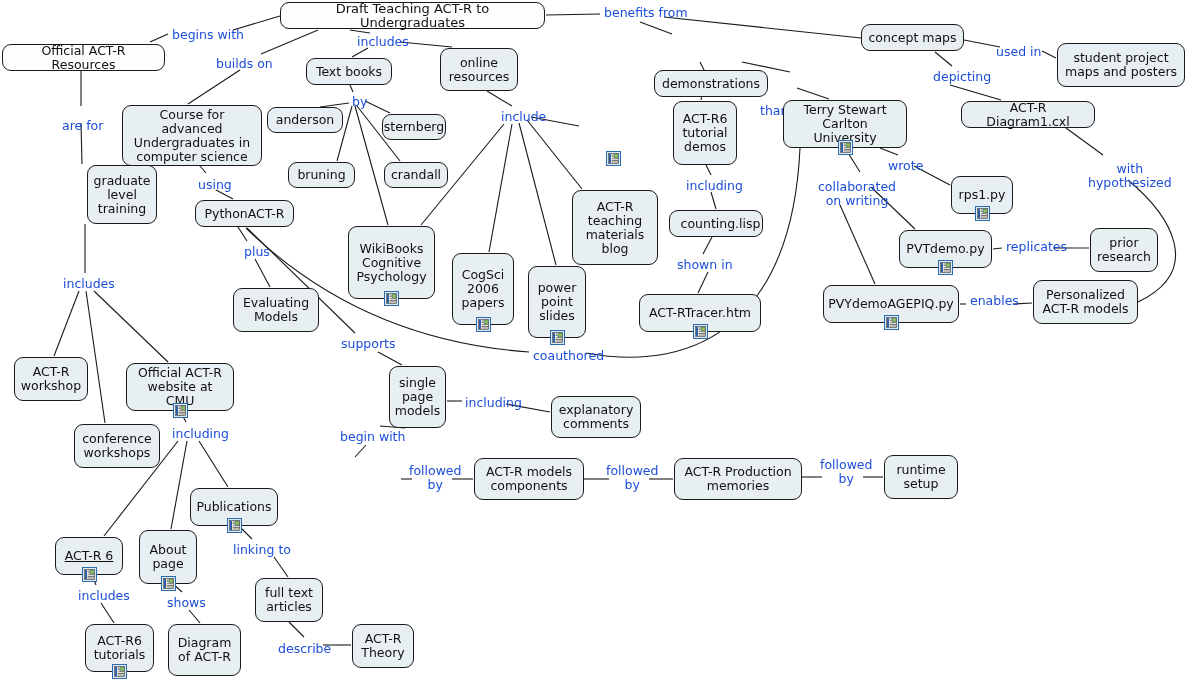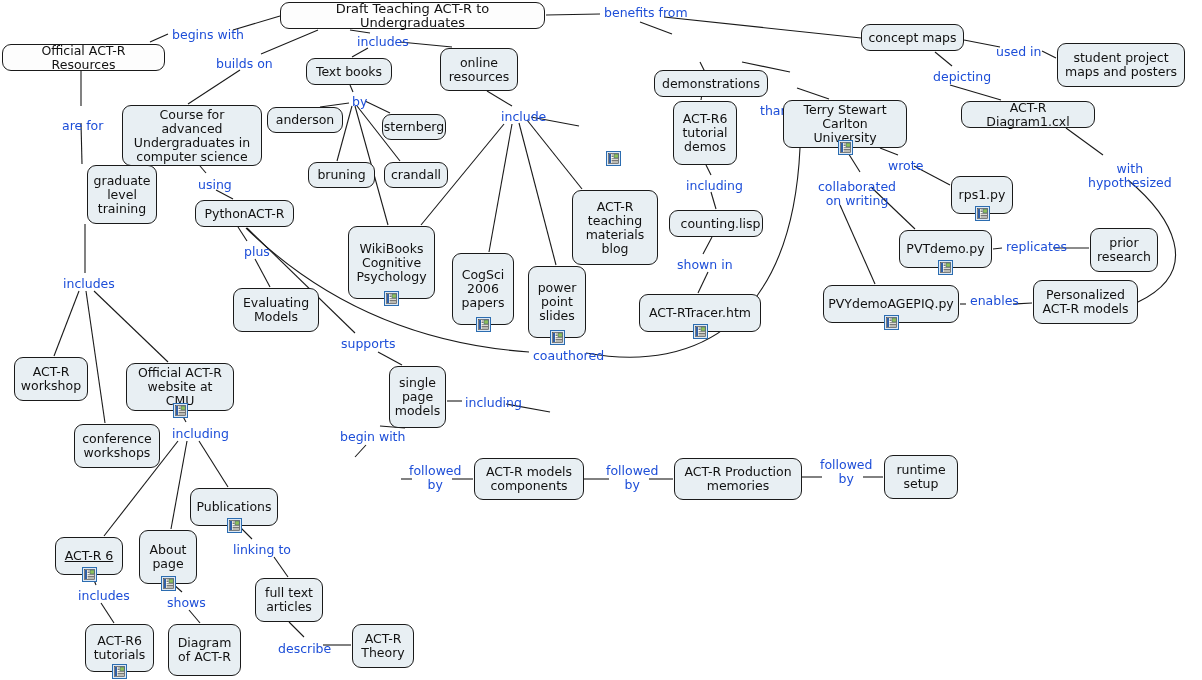--- a/index.html
+++ b/index.html
@@ -106,21 +106,21 @@
 <div class="node plain title" style="left: 280px; top: 2px; width: 265px; height: 27px;"><span>Draft Teaching ACT-R to Undergraduates</span></div>
     <div class="node plain" style="left: 2px; top: 44px; width: 163px; height: 27px;"><span>Official ACT-R Resources</span></div>
     <div class="node" style="left: 122px; top: 105px; width: 140px; height: 61px;"><span>Course for advanced
 Undergraduates in
 computer science</span></div>
     <div class="node" style="left: 306px; top: 58px; width: 86px; height: 27px;"><span>Text books</span></div>
     <div class="node" style="left: 440px; top: 48px; width: 78px; height: 43px;"><span>online
 resources</span></div>
     <div class="node" style="left: 267px; top: 107px; width: 76px; height: 26px;"><span>anderson</span></div>
     <div class="node" style="left: 382px; top: 114px; width: 64px; height: 26px;"><span>sternberg</span></div>
-    <div class="node" style="left: 308px; top: 162px; width: 67px; height: 26px;"><span>bruning</span></div>
+    <div class="node" style="left: 288px; top: 162px; width: 67px; height: 26px;"><span>bruning</span></div>
     <div class="node" style="left: 384px; top: 162px; width: 64px; height: 26px;"><span>crandall</span></div>
     <div class="node" style="left: 48px; top: 165px; width: 70px; height: 59px; margin-left: 39px;"><span>graduate
 level
 training</span></div>
     <div class="node" style="left: 195px; top: 200px; width: 99px; height: 27px;"><span>PythonACT-R</span></div>
     <div class="rsc" style="left: 606px; top: 151px;"><svg width="15" height="15" viewBox="0 0 15 15" xmlns="http://www.w3.org/2000/svg">
         <rect x="0.5" y="0.5" width="14" height="14" fill="#dce9f7" stroke="#2b6cb0" stroke-width="1"></rect>
         <rect x="2.5" y="2.5" width="10" height="10" fill="#fdfdf2" stroke="#4a4a4a" stroke-width="0.7"></rect>
         <rect x="3" y="3" width="2" height="9" fill="#2f5fa8"></rect>
         <rect x="8" y="3" width="4.2" height="4" fill="#8fbf5a" stroke="#33507a" stroke-width="0.5"></rect>
@@ -247,20 +247,22 @@
         <rect x="5.6" y="9" width="6.6" height="0.8" fill="#555"></rect>
         <rect x="5.6" y="10.6" width="6.6" height="0.8" fill="#555"></rect>
       </svg></div>
     <div class="node" style="left: 168px; top: 624px; width: 73px; height: 52px;"><span>Diagram
 of ACT-R</span></div>
     <div class="node" style="left: 352px; top: 624px; width: 62px; height: 44px;"><span>ACT-R
 Theory</span></div>
     <div class="node" style="left: 389px; top: 366px; width: 57px; height: 62px;"><span>single
 page
 models</span></div>
+    <div class="node" style="left: 551px; top: 396px; width: 90px; height: 42px;"><span>explanatory
+comments</span></div>
     <div class="node" style="left: 474px; top: 458px; width: 110px; height: 42px;"><span>ACT-R models
 components</span></div>
     <div class="node" style="left: 674px; top: 458px; width: 128px; height: 42px;"><span>ACT-R Production
 memories</span></div>
     <div class="node" style="left: 884px; top: 455px; width: 74px; height: 44px;"><span>runtime
 setup</span></div>
     <div class="node" style="left: 654px; top: 47px; width: 114px; height: 27px; margin-top: 23px;"><span>demonstrations</span></div>
     <div class="node" style="left: 861px; top: 24px; width: 103px; height: 27px;"><span>concept maps</span></div>
     <div class="node" style="left: 1057px; top: 43px; width: 128px; height: 44px;"><span>student project
 maps and posters</span></div>

